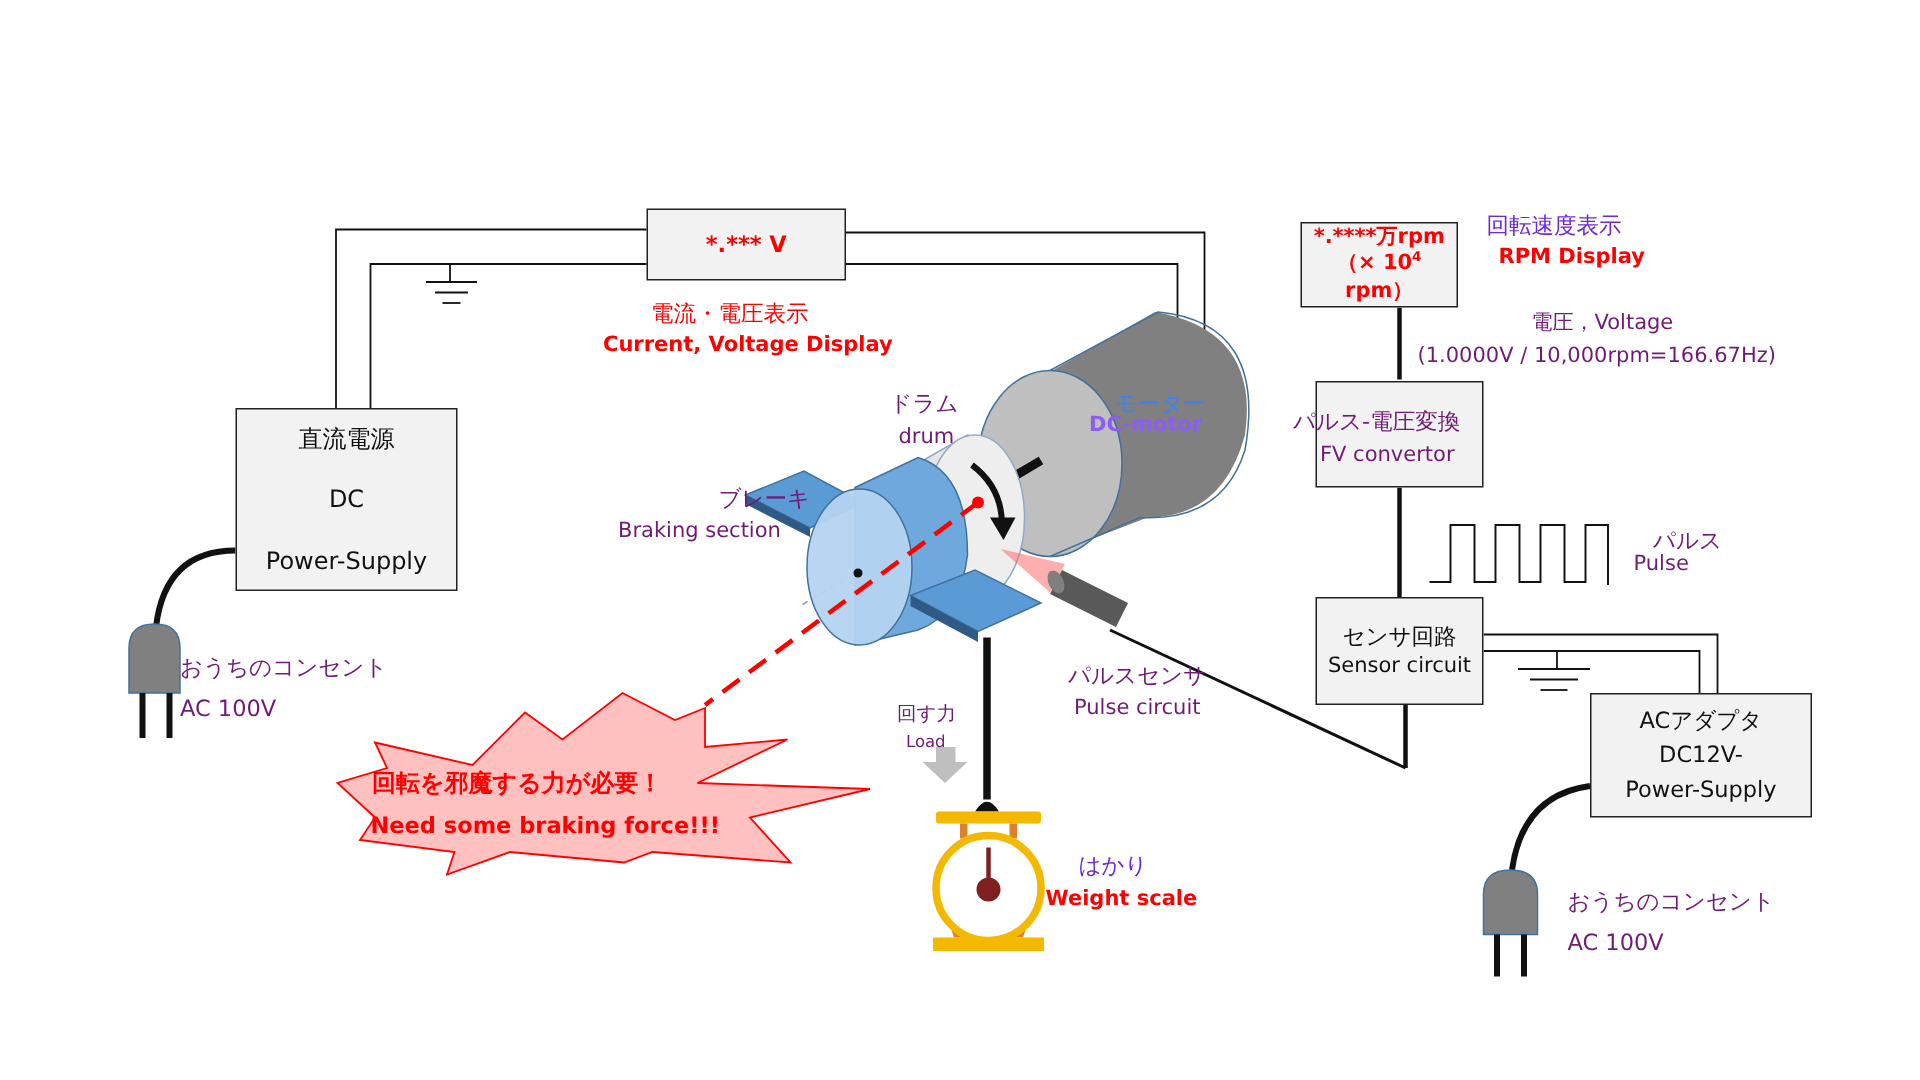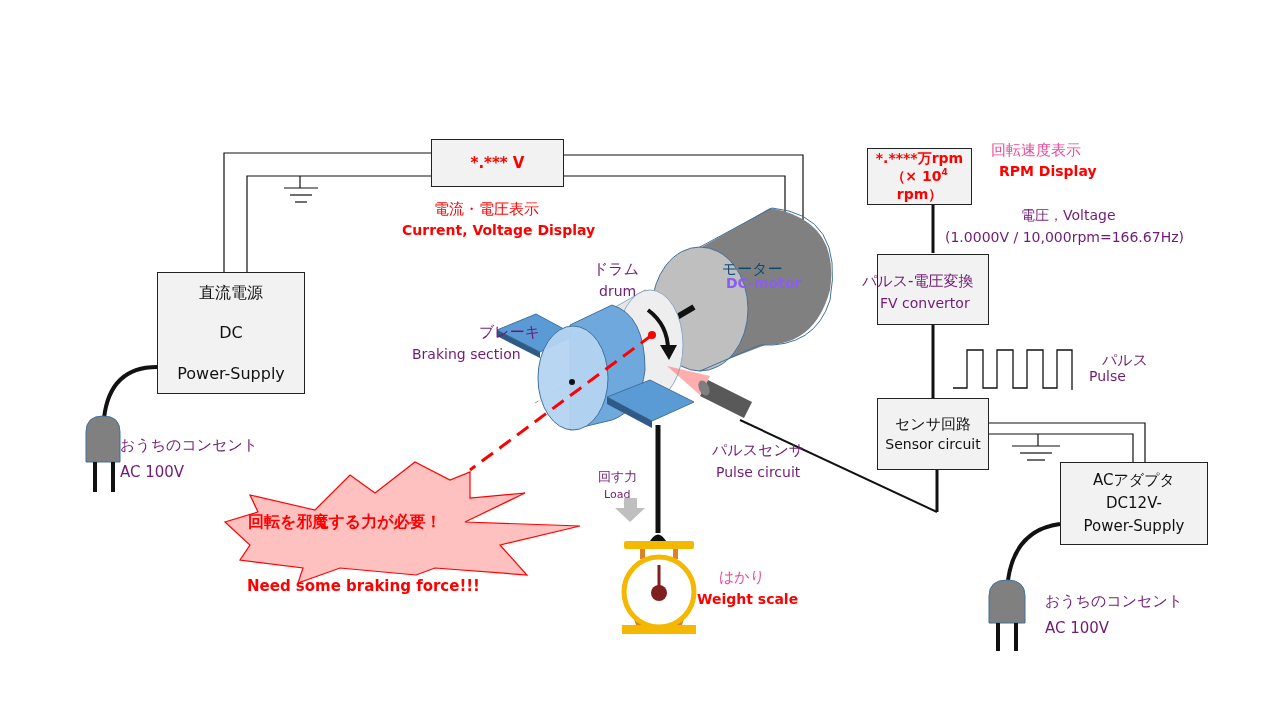--- a/index.html
+++ b/index.html
@@ -1,21 +1,21 @@
 <!DOCTYPE html>
 <html><head>
   <meta charset="utf-8">
   <style>
     html, body { margin: 0; padding: 0; background: #ffffff; }
     body { width: 1280px; height: 720px; position: relative; overflow: hidden;
            font-family: "DejaVu Sans", "Liberation Sans", sans-serif; }
     svg#diagram { position: absolute; left: 0; top: 0; }
     .lbl { position: absolute; white-space: nowrap; color: #701a75; text-align: center; line-height: 1.2; }
     .red { color: #ff0000; font-weight: bold; }
-    .redn { color: #ec4899; }
+    .redn { color: #6d28d9; }
     .box { position: absolute; background: #f2f2f2; border: 1px solid #222; box-sizing: border-box;
            display: flex; flex-direction: column; align-items: center; justify-content: center;
            text-align: center; line-height: 1.35; color: #111; }
     .s16 { font-size: 16px; gap: 15px; }
     .s15 { font-size: 15px; }
     .s14 { font-size: 14px; }
     .s13 { font-size: 13px; }
     .s11 { font-size: 11px; }
     .bold { font-weight: bold; }
     sup { font-size: 9px; }
@@ -171,25 +171,25 @@
   <span>Power-Supply</span>
 </div>
 
 <div class="lbl s15" style="left:120px;top:436px;text-align:left;">おうちのコンセント</div>
 <div class="lbl s15" style="left:120px;top:463px;text-align:left;">AC 100V</div>
 <div class="lbl s15" style="left:1045px;top:592px;text-align:left;">おうちのコンセント</div>
 <div class="lbl s15" style="left:1045px;top:619px;text-align:left;">AC 100V</div>
 
 <div class="lbl s15" style="left:593px;top:260px;">ドラム</div>
 <div class="lbl s14" style="left:599px;top:283px;">drum</div>
-<div class="lbl s15" style="left:722px;top:260px;color:#0c4a6e;">モーター</div>
+<div class="lbl s15" style="left:743px;top:260px;color:#3b82f6;">モーター</div>
 <div class="lbl s14 bold" style="left:726px;top:275px;color:#8b5cf6;">DC-motor</div>
 <div class="lbl s15" style="left:435px;top:323px;margin-left:44px;">ブレーキ</div>
 <div class="lbl s14" style="left:412px;top:346px;">Braking section</div>
 <div class="lbl s15" style="left:712px;top:441px;">パルスセンサ</div>
 <div class="lbl s14" style="left:716px;top:464px;">Pulse circuit</div>
 <div class="lbl s13" style="left:598px;top:469px;">回す力</div>
 <div class="lbl s11" style="left:604px;top:488px;">Load</div>
 <div class="lbl redn s15" style="left:719px;top:568px;">はかり</div>
 <div class="lbl red s14" style="left:697px;top:591px;">Weight scale</div>
 
 <div class="lbl red s16" style="left:248px;top:512px;">回転を邪魔する力が必要！</div>
-<div class="lbl red s15" style="left:247px;top:541px;margin-top:36px;">Need some braking force!!!</div>
+<div class="lbl red s15" style="left:247px;top:541px;">Need some braking force!!!</div>
 
 </body></html>

